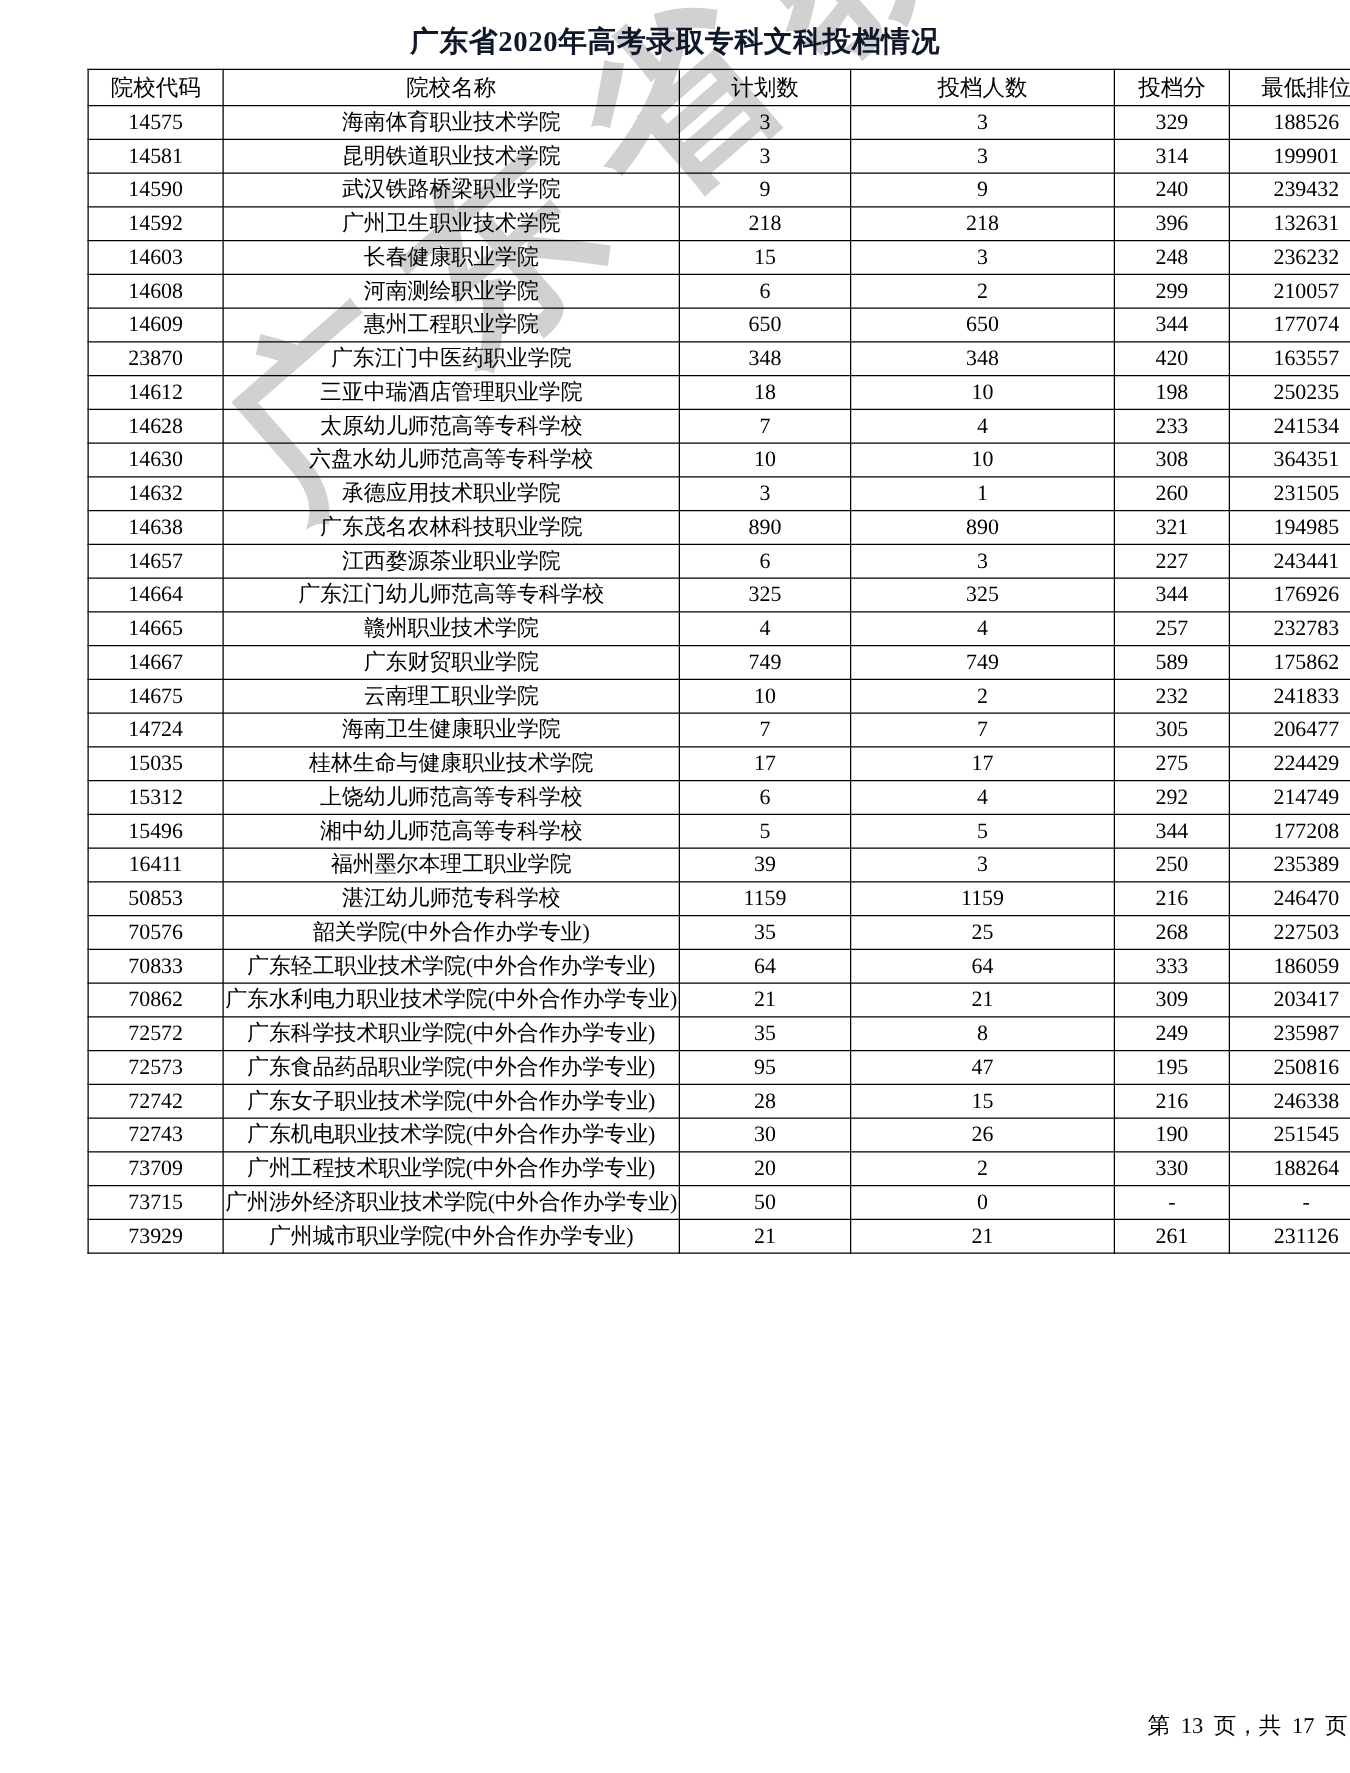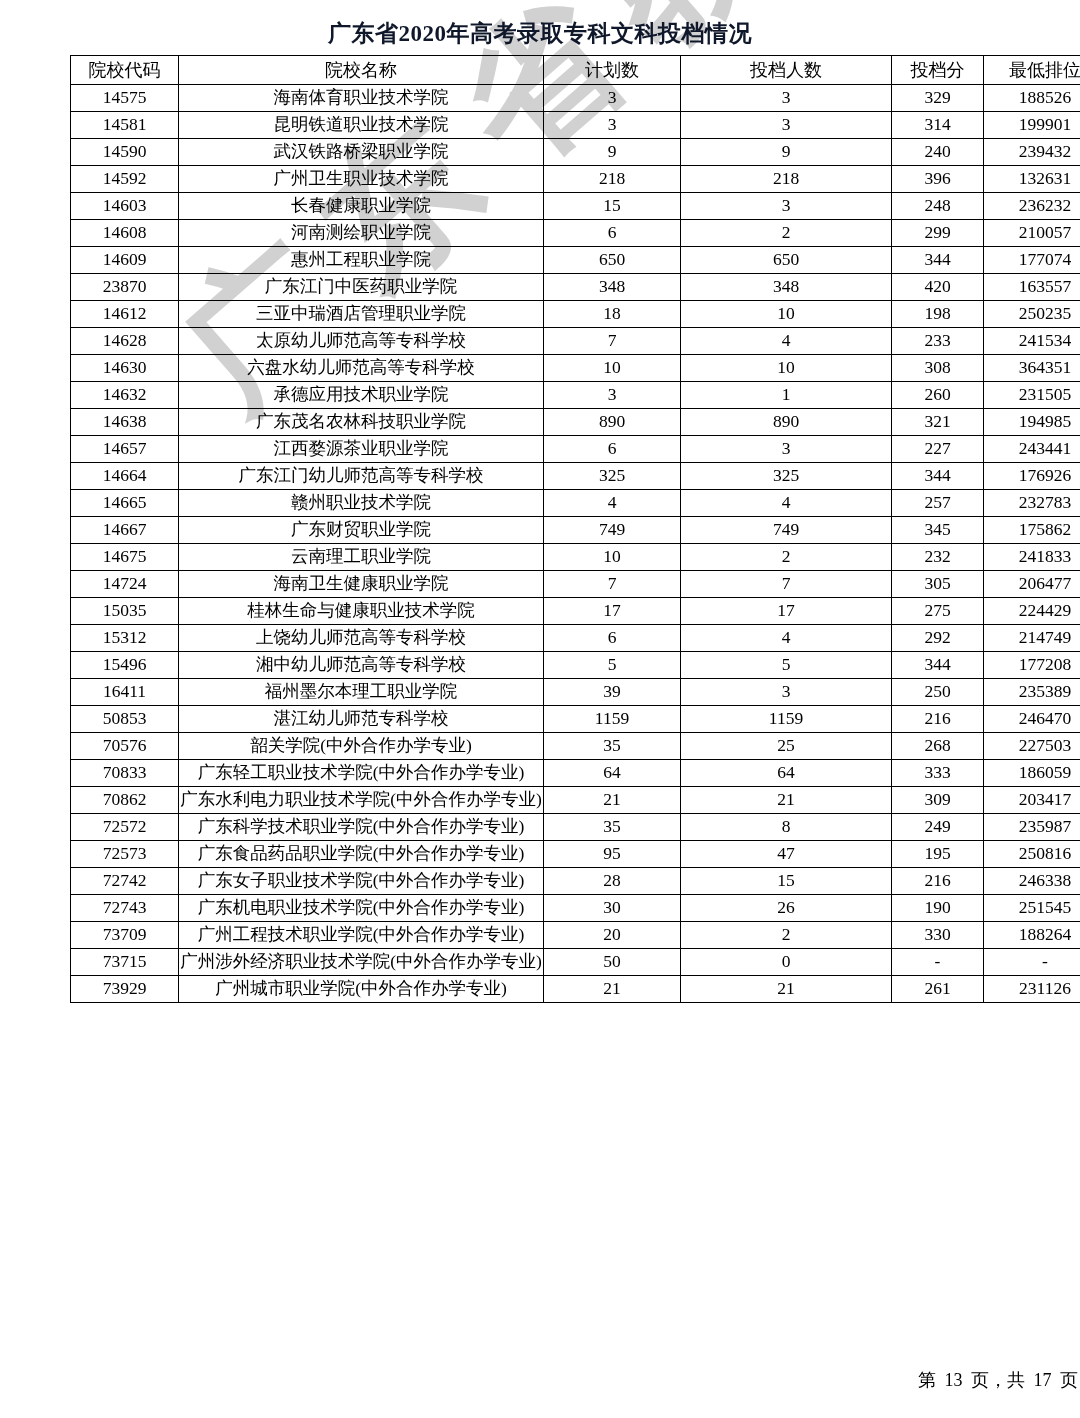--- a/index.html
+++ b/index.html
@@ -269,21 +269,21 @@
           <td>4</td>
           <td>4</td>
           <td>257</td>
           <td>232783</td>
         </tr>
         <tr>
           <td>14667</td>
           <td class="name-cell">广东财贸职业学院</td>
           <td>749</td>
           <td>749</td>
-          <td>345</td>
+          <td>589</td>
           <td>175862</td>
         </tr>
         <tr>
           <td>14675</td>
           <td class="name-cell">云南理工职业学院</td>
           <td>10</td>
           <td>2</td>
           <td>232</td>
           <td>241833</td>
         </tr>

